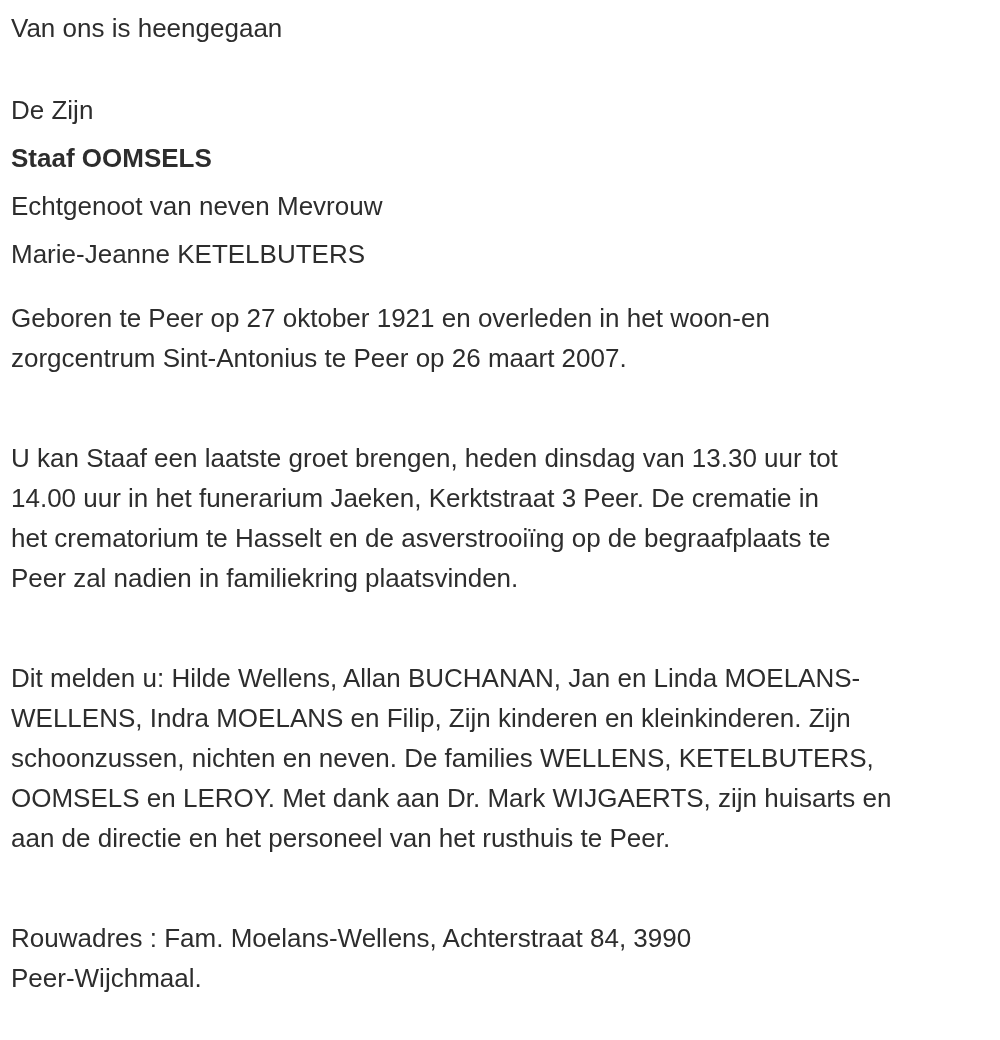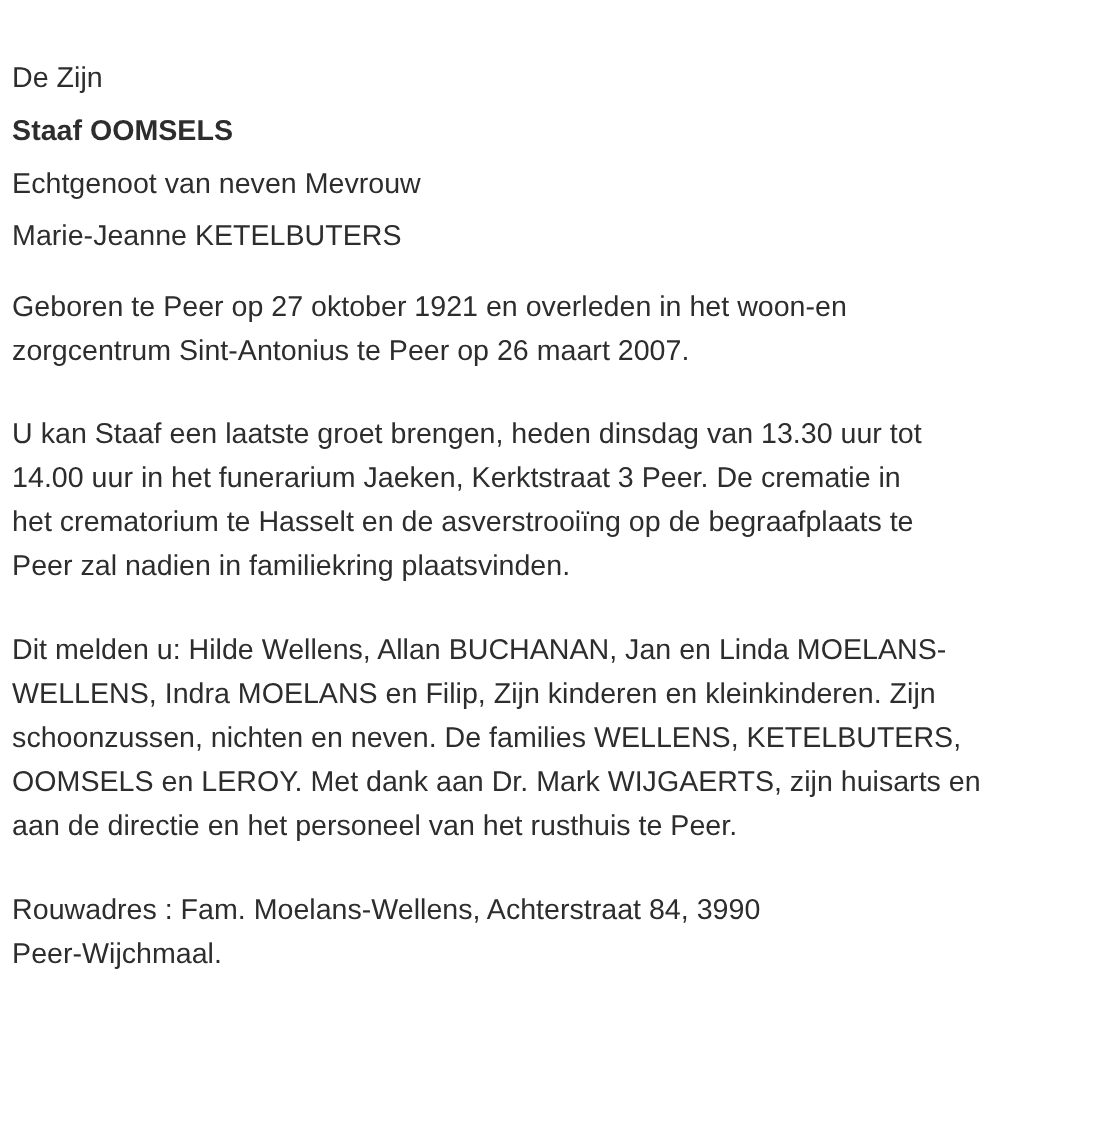--- a/index.html
+++ b/index.html
@@ -29,31 +29,32 @@
   .name-block {
     margin-top: 38px;
   }
   .bold {
     font-weight: 700;
   }
   .para {
     font-size: 26px;
     line-height: 40px;
     white-space: pre-line;
-    margin-top: 36px;
+    margin-top: 60px;
   }
   .para.first {
     margin-top: 20px;
   }
 </style>
 </head>
 <body>
 
 <main class="obituary">
 
+  <p class="intro">Van ons is heengegaan</p>
 
   <div class="name-block">
     <p class="line">De Zijn</p>
     <p class="line bold">Staaf OOMSELS</p>
     <p class="line">Echtgenoot van neven Mevrouw</p>
     <p class="line">Marie-Jeanne KETELBUTERS</p>
   </div>
 
   <p class="para first">Geboren te Peer op 27 oktober 1921 en overleden in het woon-en
 zorgcentrum Sint-Antonius te Peer op 26 maart 2007.</p>

